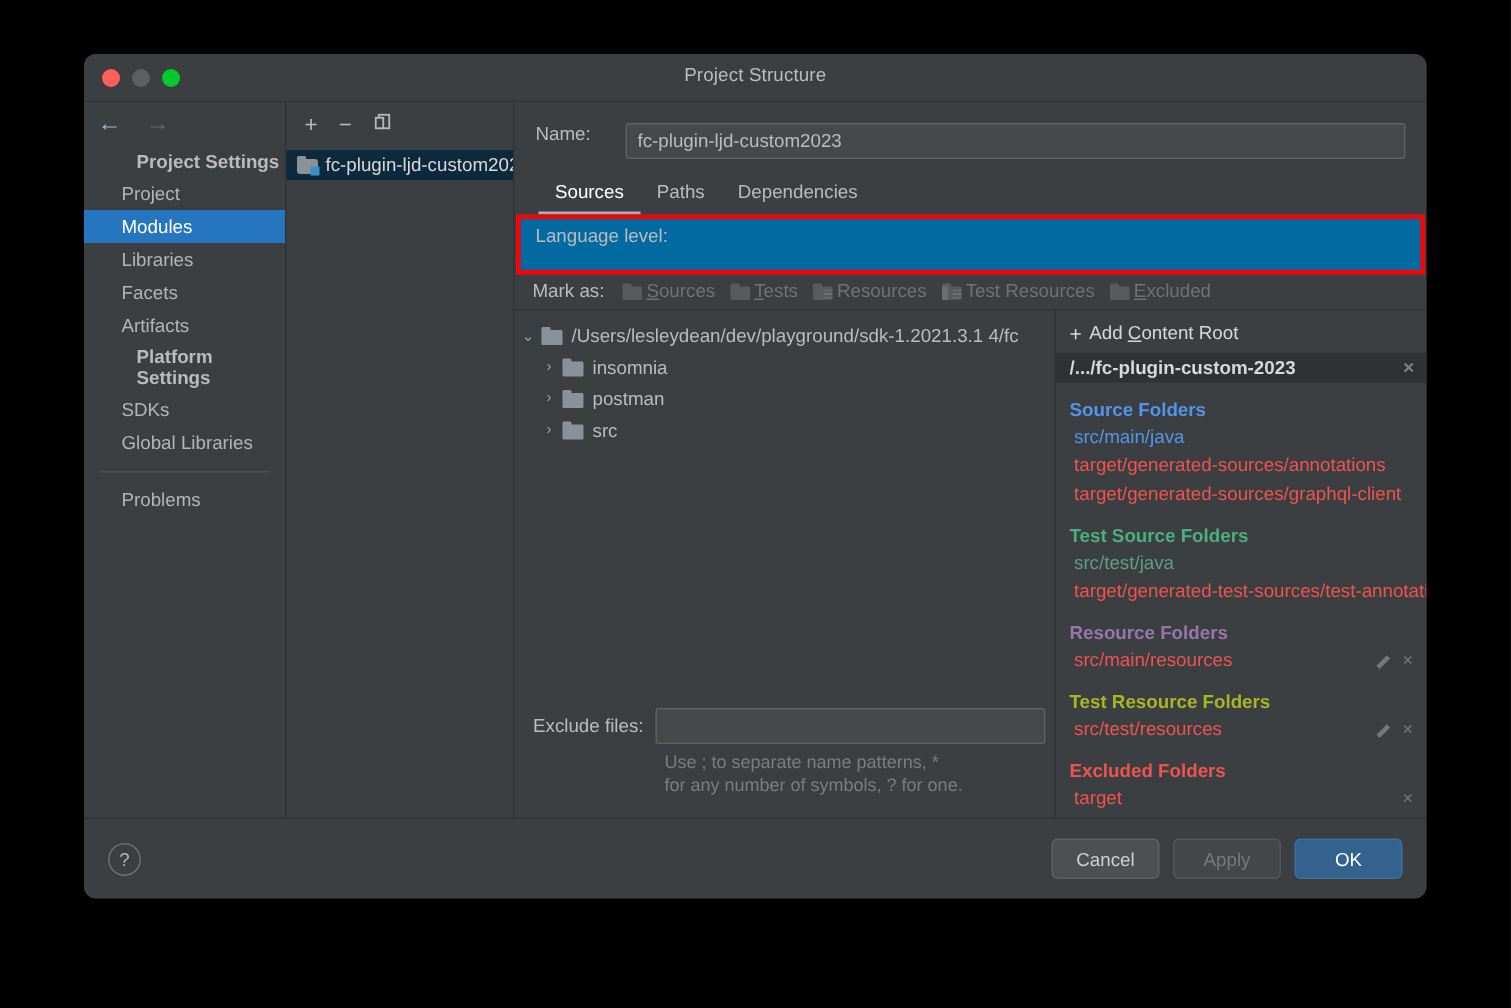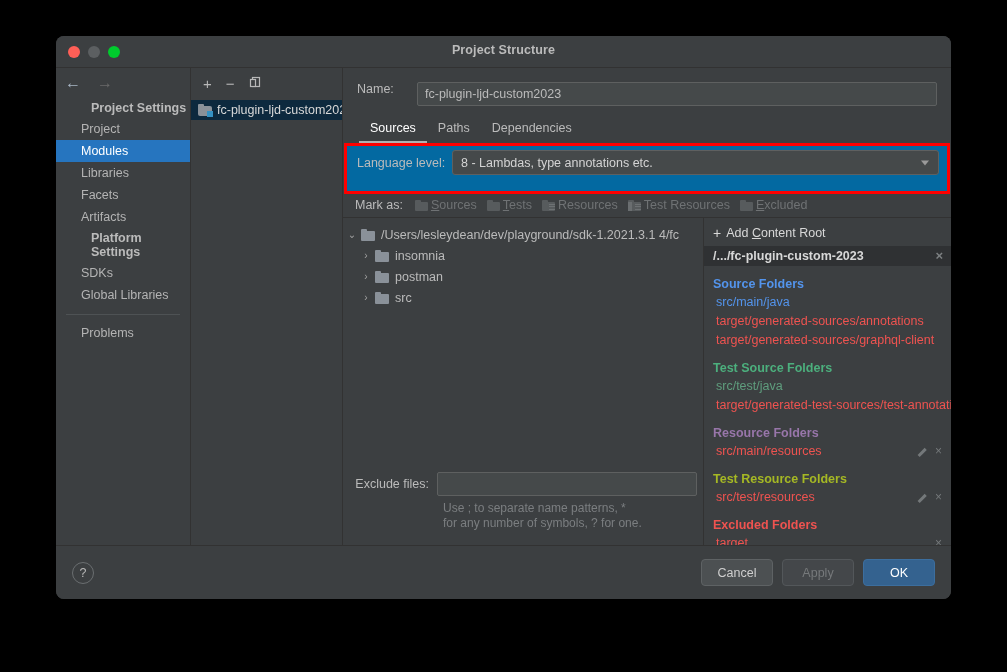--- a/index.html
+++ b/index.html
@@ -37,21 +37,21 @@
     border-radius: 50%;
   }
   .traffic.close { left: 12px; background: #ff5f57; }
   .traffic.min   { left: 32px; background: #5c5f61; }
   .traffic.max   { left: 52px; background: #00cb2d; }
   #window-title {
     position: absolute;
     left: 0; right: 0; top: 7px;
     text-align: center;
     font-size: 12.5px;
-    font-weight: bold;
+    font-weight: normal;
     color: #bbbbbb;
     letter-spacing: .1px;
   }
 
   
   #body {
     flex: 1 1 auto;
     display: flex;
     min-height: 0;
     border-top: 1px solid #323232;
@@ -587,24 +587,20 @@
       </div>
 
       <div id="tabs">
         <div class="tab active">Sources</div>
         <div class="tab">Paths</div>
         <div class="tab">Dependencies</div>
       </div>
 
       <div id="lang-highlight">
         <span id="lang-label">Language level:</span>
-        <div id="lang-select">
-          <span>8 - Lambdas, type annotations etc.</span>
-          <span class="arrow"></span>
-        </div>
       </div>
 
       <div id="markas-row">
         <span id="markas-label">Mark as:</span>
 
         <span class="markas-item">
           <span class="mi-folder">
               <span class="t"></span>
               <span class="b"></span>
             </span>

